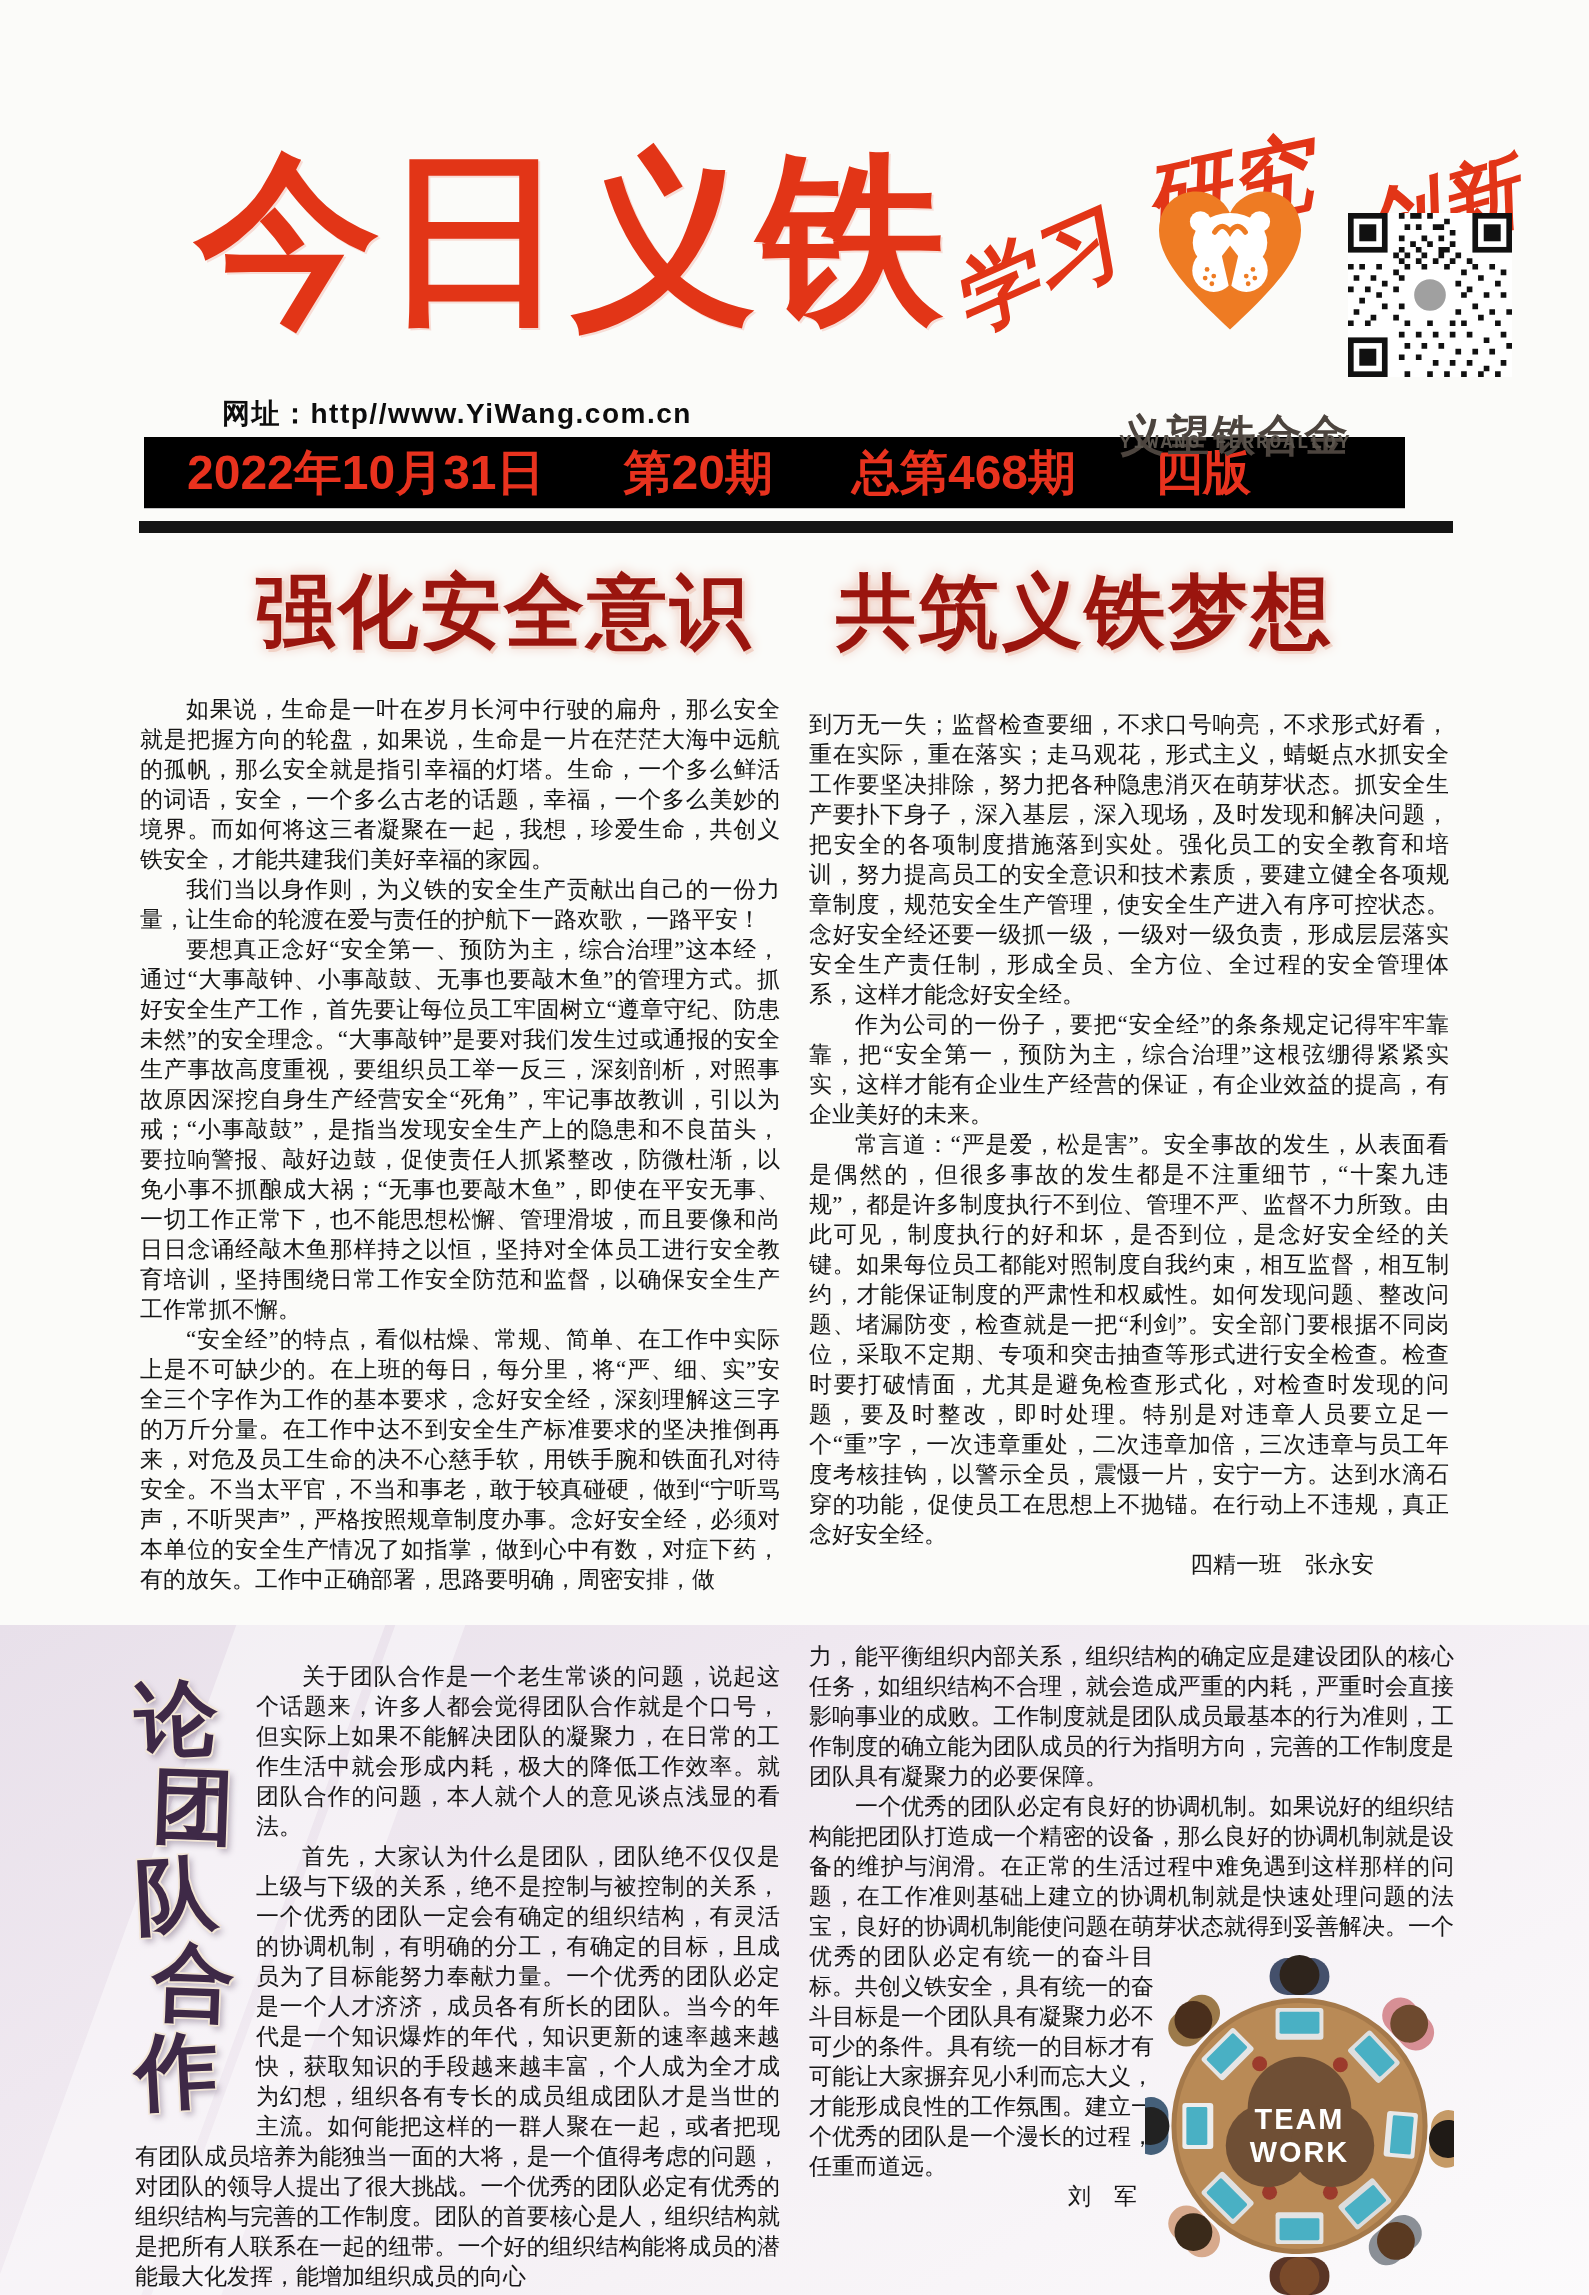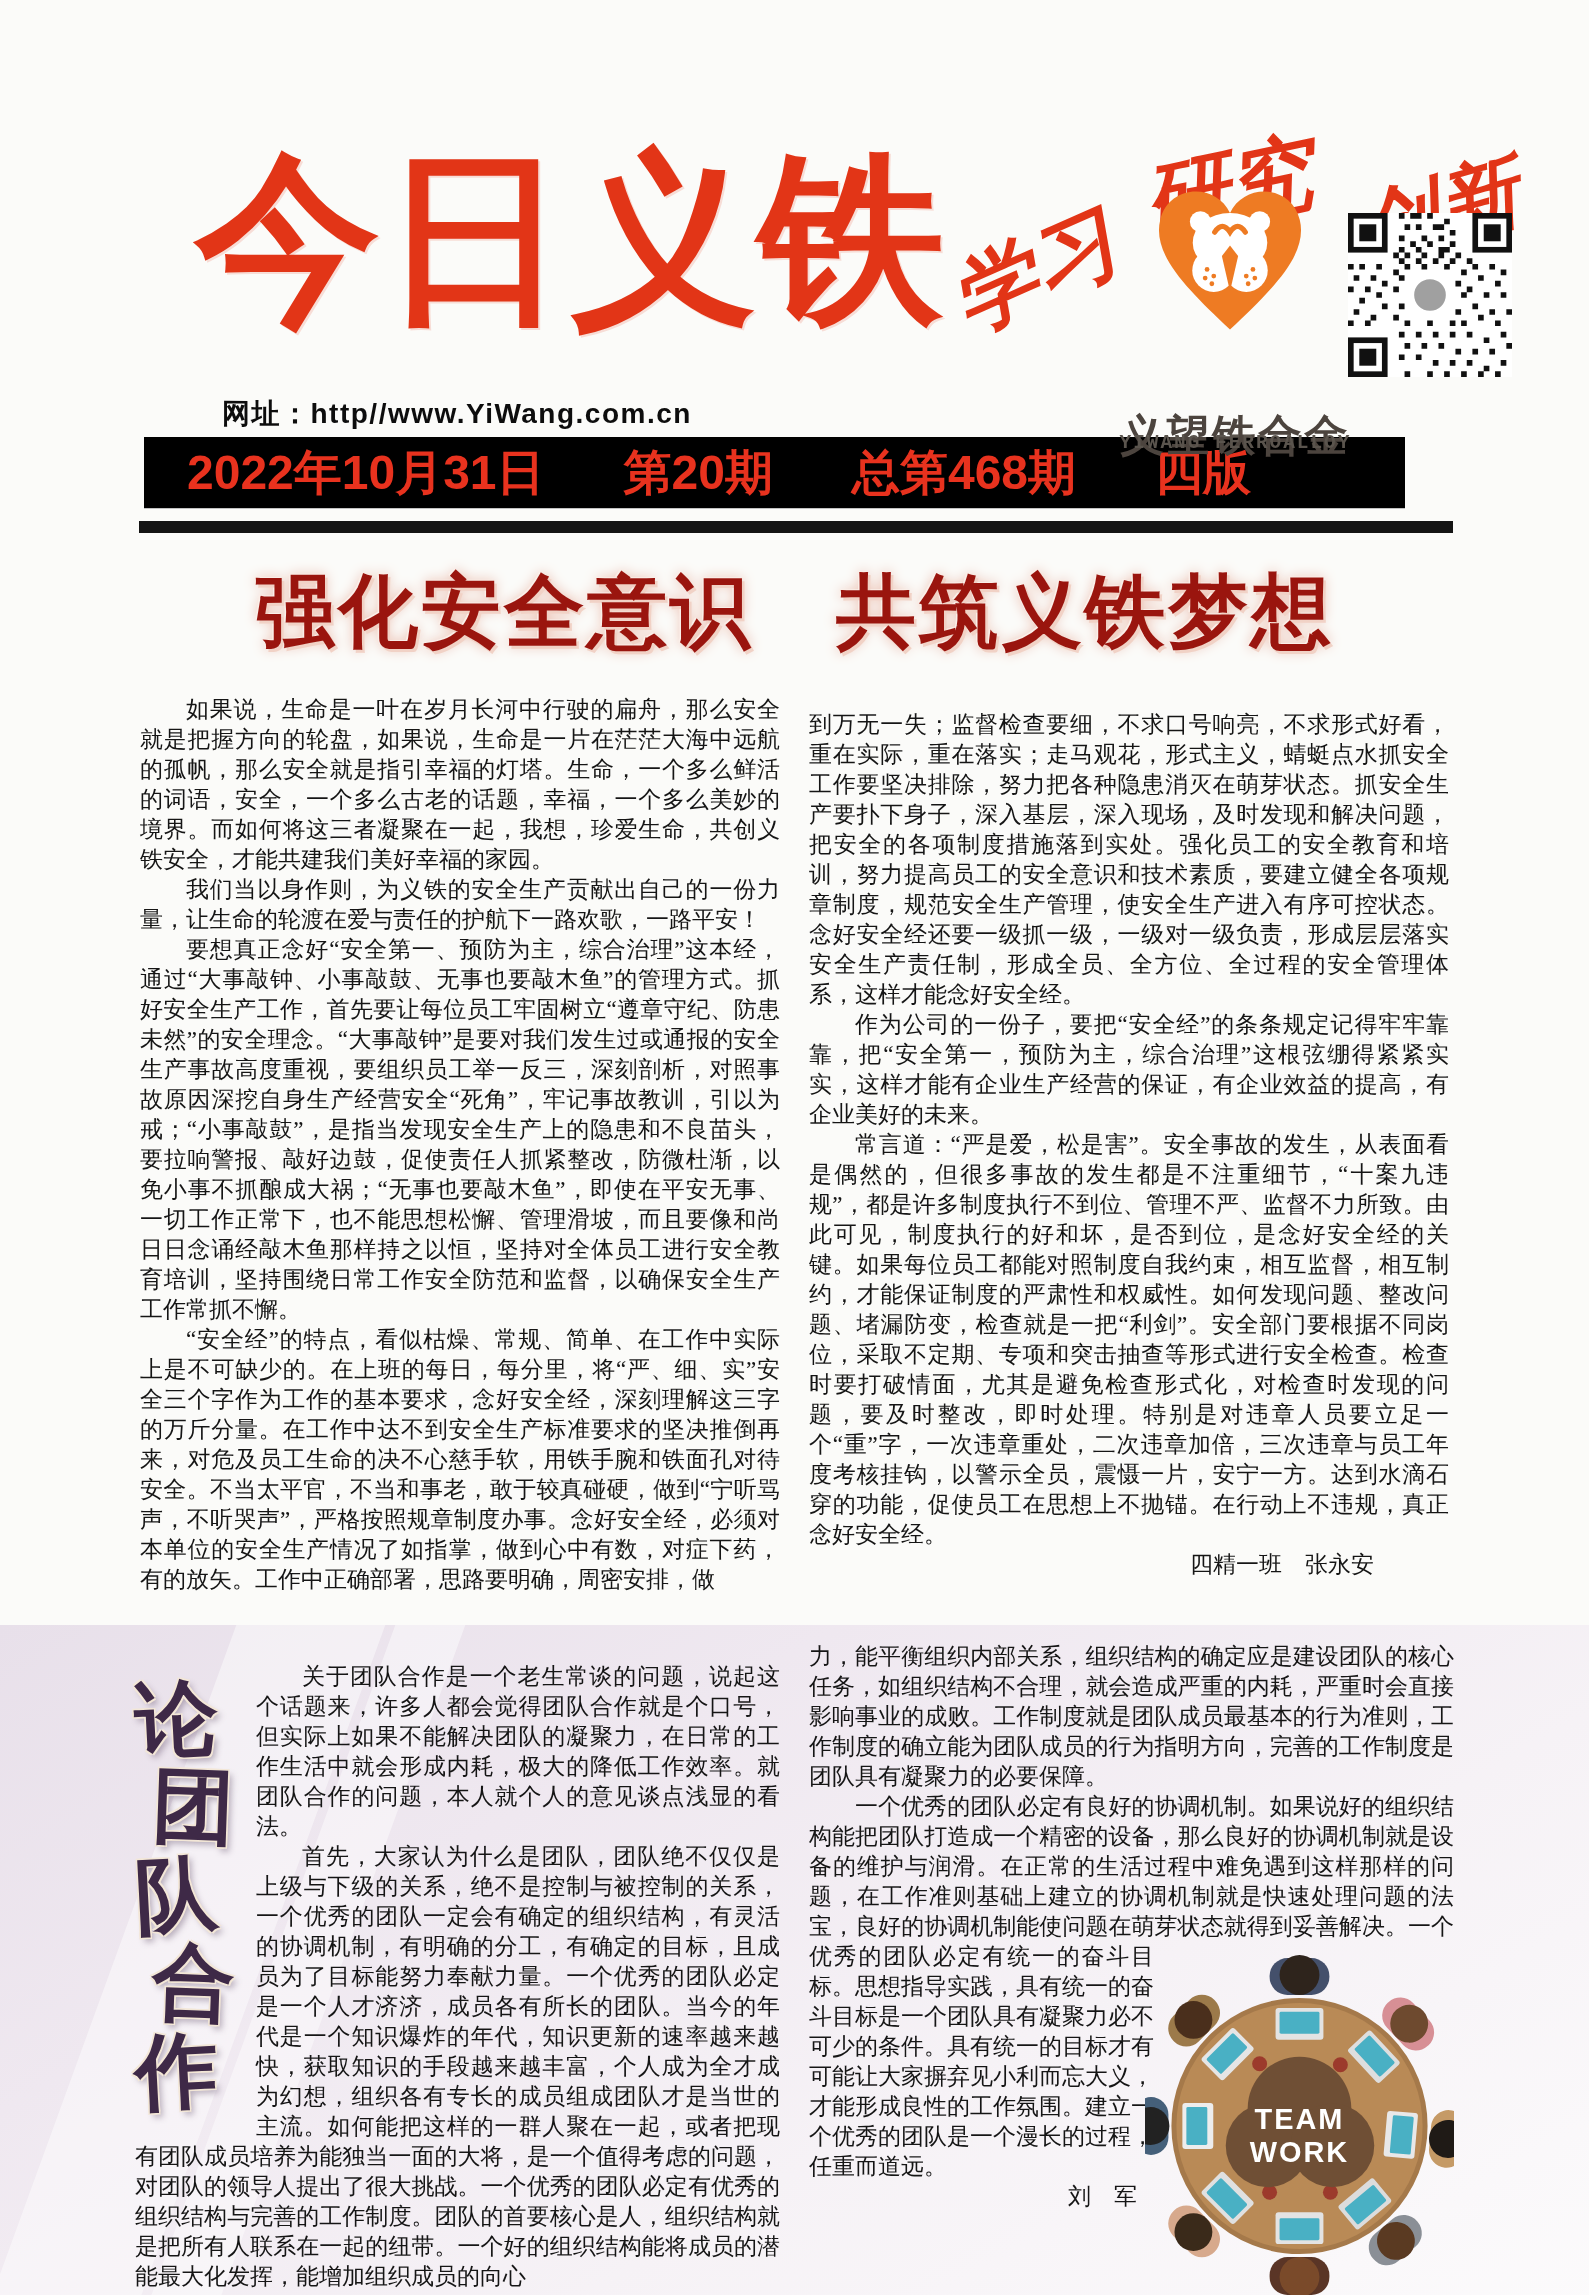--- a/index.html
+++ b/index.html
@@ -287,20 +287,20 @@
               </g>
 
               <g>
                 <circle cx="310" cy="330" r="104" fill="#6f4f35"></circle>
                 <circle cx="246" cy="404" r="84" fill="#6f4f35"></circle>
                 <circle cx="376" cy="404" r="84" fill="#6f4f35"></circle>
                 <text x="310" y="372" text-anchor="middle" font-family="Liberation Sans, DejaVu Sans, sans-serif" font-size="58" font-weight="bold" letter-spacing="4" fill="#ffffff">TEAM</text>
                 <text x="310" y="438" text-anchor="middle" font-family="Liberation Sans, DejaVu Sans, sans-serif" font-size="58" font-weight="bold" letter-spacing="4" fill="#ffffff">WORK</text>
               </g>
             </svg>
-            </span><span>一个优秀的团队必定有统一的奋斗目标。思想指导实践，具有统一的奋斗目标是一个团队具有凝聚力必不可少的条件。具有统一的目标才有可能让大家摒弃见小利而忘大义，才能形成良性的工作氛围。建立一个优秀的团队是一个漫长的过程，任重而道远。</span>
+            </span><span>一个优秀的团队必定有统一的奋斗目标。共创义铁安全，具有统一的奋斗目标是一个团队具有凝聚力必不可少的条件。具有统一的目标才有可能让大家摒弃见小利而忘大义，才能形成良性的工作氛围。建立一个优秀的团队是一个漫长的过程，任重而道远。</span>
         </p>
         <p class="sig-2">刘　军</p>
       </div>
     </div>
   </section>
 </main>
 
 
 </body></html>

